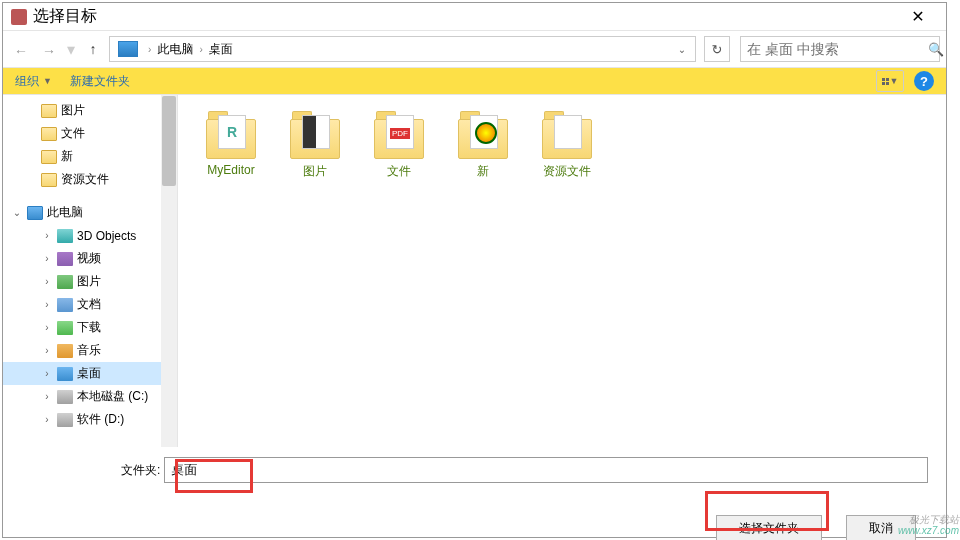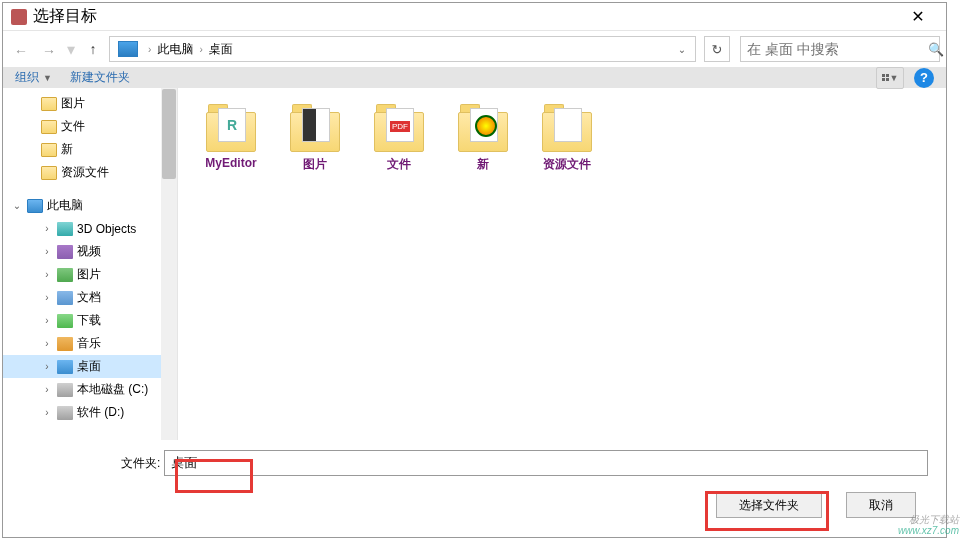--- a/index.html
+++ b/index.html
@@ -14,21 +14,21 @@
 .nav-btn.enabled { color: #333; }
 .addr-sep { color: #ccc; margin: 0 2px; }
 .addr-icon { width: 20px; height: 16px; background: linear-gradient(#4aa3e8,#2b7ec2); border: 1px solid #2b7ec2; margin: 0 4px; }
 .breadcrumb { flex: 1; border: 1px solid #ccc; height: 26px; display: flex; align-items: center; padding: 0 4px; font-size: 12px; margin-right: 4px; }
 .bc-sep { margin: 0 6px; color: #888; font-size: 10px; }
 .bc-dropdown { width: 18px; text-align: center; color: #666; font-size: 10px; }
 .refresh-btn { width: 26px; height: 26px; border: 1px solid #ccc; display: flex; align-items: center; justify-content: center; font-size: 13px; cursor: pointer; margin-right: 6px; color: #555; }
 .search-box { width: 200px; height: 26px; border: 1px solid #ccc; display: flex; align-items: center; padding: 0 6px; font-size: 12px; color: #888; }
 .search-box input { border: none; outline: none; flex: 1; font-size: 14px; }
 .search-box .mag { color: #888; font-size: 13px; }
-.toolbar { height: 21px; background: #e5e5e5; border-top: 1px solid #e5e5e5; border-bottom: 1px solid #e5e5e5; display: flex; align-items: center; padding: 0 12px; font-size: 12px; }
+.toolbar { height: 28px; background: #fde047; border-top: 1px solid #e5e5e5; border-bottom: 1px solid #e5e5e5; display: flex; align-items: center; padding: 0 12px; font-size: 12px; }
 .tb-item { margin-right: 18px; cursor: pointer; display: flex; align-items: center; gap: 4px; color: #2b6cb0; }
 .tb-caret { font-size: 9px; color: #666; }
 .tb-spacer { flex: 1; }
 .tb-right { display: flex; align-items: center; gap: 10px; }
 .view-btn { width: 28px; height: 22px; border: 1px solid #ccc; border-radius: 2px; display: flex; align-items: center; justify-content: center; gap: 1px; cursor: pointer; }
 .view-dots { display: grid; grid-template-columns: repeat(2,3px); gap: 1px; }
 .view-dots span { width: 3px; height: 3px; background: #666; }
 .help-btn { width: 20px; height: 20px; border-radius: 50%; background: #1e88e5; color: #fff; display: flex; align-items: center; justify-content: center; font-size: 13px; font-weight: bold; cursor: pointer; }
 .body-area { display: flex; height: 352px; }
 .sidebar { width: 175px; border-right: 1px solid #e5e5e5; overflow-y: auto; position: relative; }
@@ -55,23 +55,23 @@
 .file-item { width: 70px; display: flex; flex-direction: column; align-items: center; cursor: pointer; padding: 4px; }
 .file-icon { width: 54px; height: 48px; margin-bottom: 4px; position: relative; }
 .folder-back { position: absolute; width: 50px; height: 40px; background: linear-gradient(#ffe9a8,#f7d774); border: 1px solid #e0c060; border-radius: 2px; bottom: 0; left: 2px; }
 .folder-tab { position: absolute; width: 20px; height: 8px; background: #f7d774; border: 1px solid #e0c060; border-bottom: none; top: 0; left: 4px; border-radius: 2px 2px 0 0; }
 .folder-paper { position: absolute; width: 28px; height: 34px; background: #fff; border: 1px solid #ccc; top: 4px; left: 14px; }
 .folder-paper.green::after { content: "R"; color: #4a9; font-weight: bold; position: absolute; top: 8px; left: 8px; font-size: 14px; }
 .folder-paper.dark { background: linear-gradient(90deg,#333 50%,#fff 50%); }
 .folder-paper.pdf { background: #fff; }
 .folder-paper.pdf::after { content: "PDF"; background: #d33; color: #fff; font-size: 8px; padding: 1px 2px; position: absolute; top: 12px; left: 3px; }
 .folder-paper.circ::after { content: ""; width: 18px; height: 18px; background: radial-gradient(#ff0,#e60); border-radius: 50%; position: absolute; top: 6px; left: 4px; border: 2px solid #060; }
-.file-label { font-size: 12px; text-align: left; color: #701a75; font-weight: bold; }
+.file-label { font-size: 12px; text-align: left; color: #4d7c0f; }
 .footer { padding: 10px 18px 8px; }
-.filename-row { display: flex; align-items: center; margin-bottom: 16px; margin-left: 100px; }
+.filename-row { display: flex; align-items: center; margin-bottom: 32px; margin-left: 100px; }
 .filename-label { font-size: 12px; margin-right: 4px; }
 .filename-input { flex: 1; height: 26px; border: 1px solid #999; padding: 0 6px; font-size: 13px; outline: none; }
 .button-row { display: flex; justify-content: flex-end; gap: 24px; padding-right: 12px; }
 .btn { height: 26px; padding: 0 22px; border: 1px solid #aaa; background: #f0f0f0; font-size: 12px; cursor: pointer; }
 .highlight-red { position: absolute; border: 3px solid #e53935; pointer-events: none; }
 .hl1 { left: 175px; top: 459px; width: 78px; height: 34px; }
 .hl2 { left: 705px; top: 491px; width: 124px; height: 40px; }
 .watermark { position: absolute; right: 1px; bottom: 4px; font-size: 10px; color: #2a8; opacity: 0.7; font-style: italic; text-align: right; line-height: 1.1; }
 .watermark .wm1 { color: #888; }
 </style>

